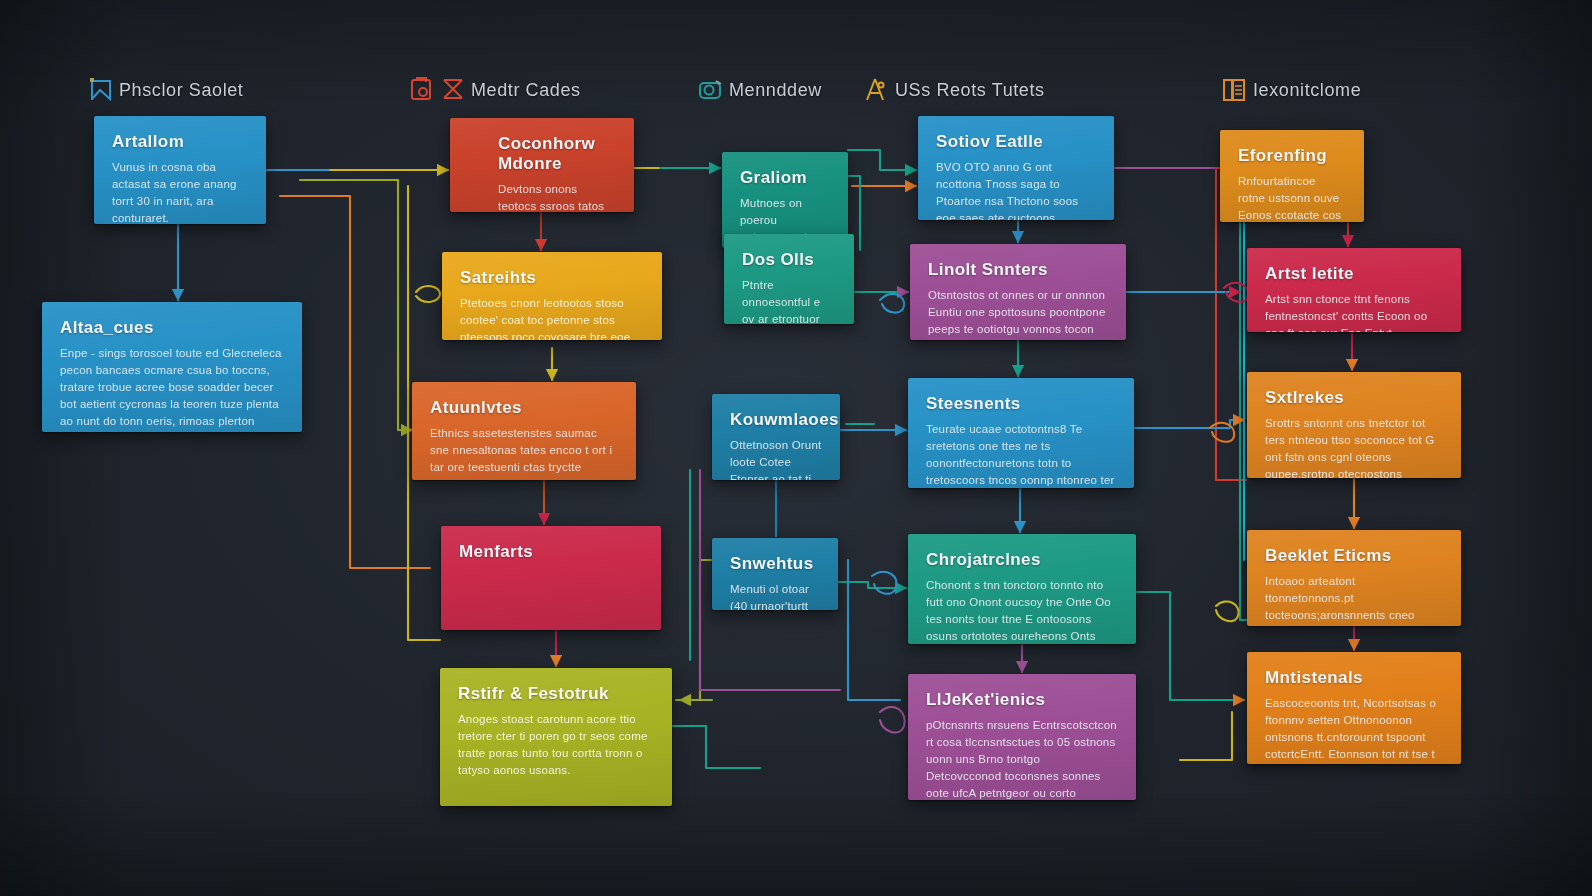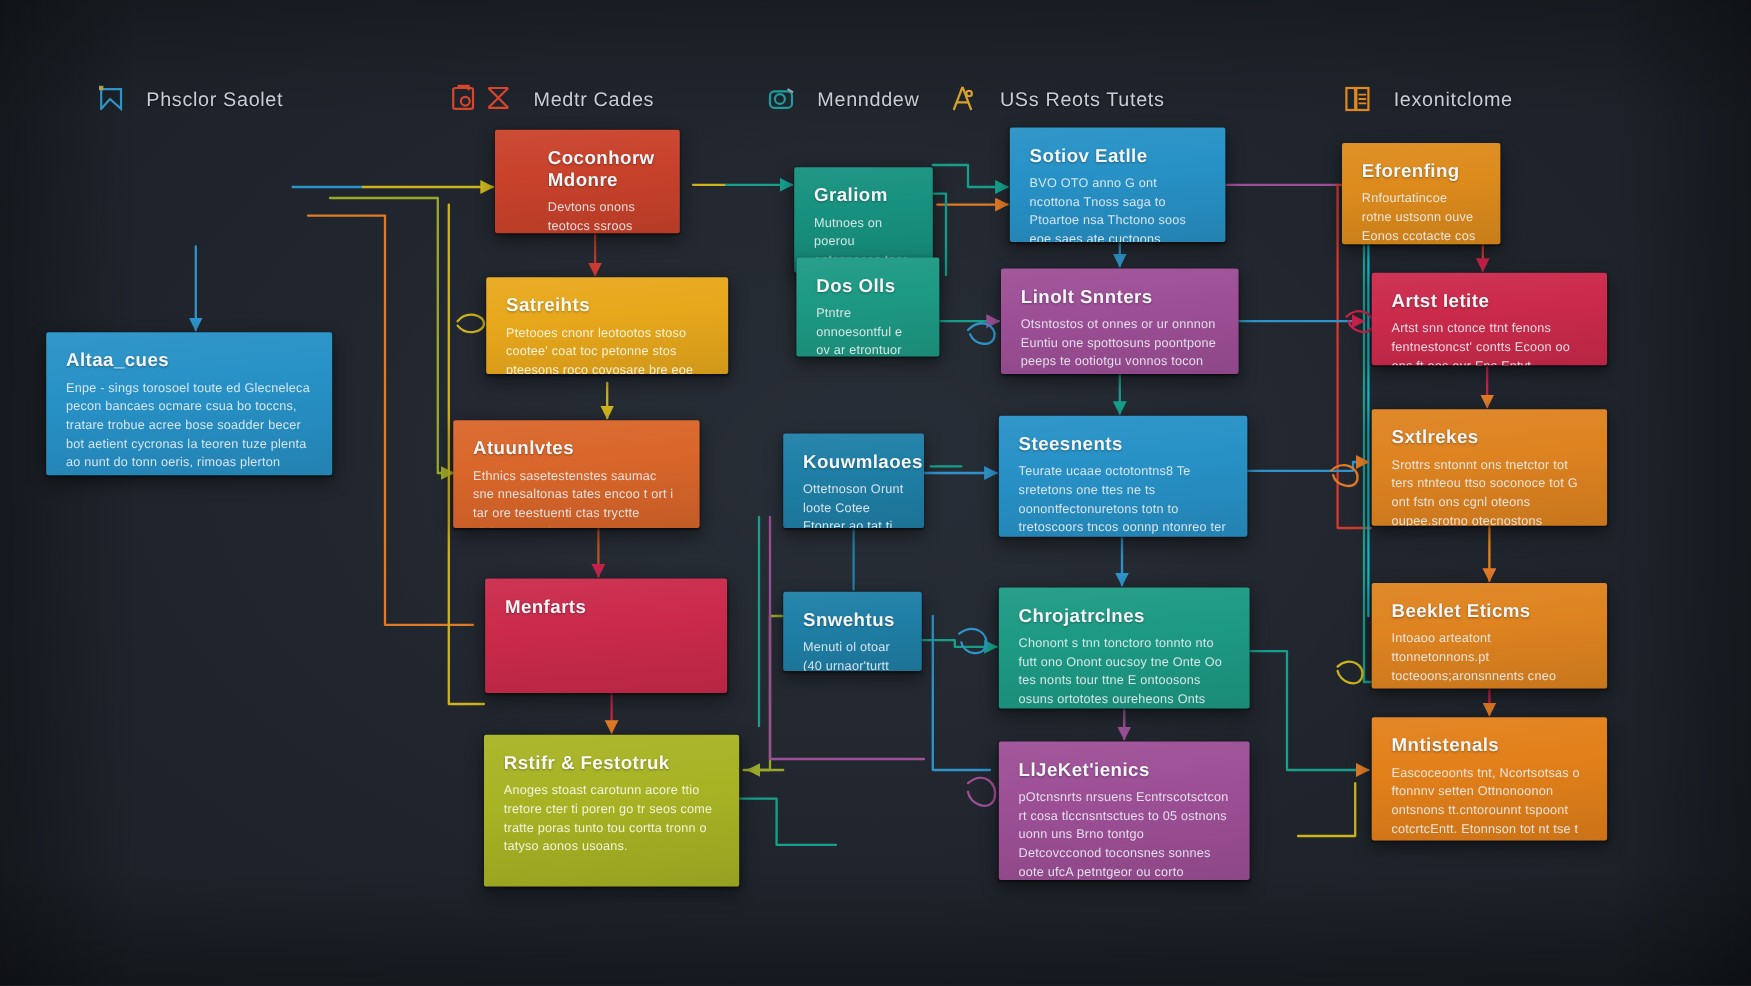--- a/index.html
+++ b/index.html
@@ -36,21 +36,21 @@
     height: 896px;
     z-index: 1;
   }
 
   
   .group-header {
     position: absolute;
     z-index: 4;
     display: flex;
     align-items: center;
-    gap: 19px;
+    gap: 5px;
     white-space: nowrap;
   }
   .group-header .hdr-icons {
     display: flex;
     align-items: center;
     gap: 6px;
   }
   .group-header .hdr-label {
     color: #c9ced6;
     font-size: 18px;
@@ -276,27 +276,31 @@
     <span class="hdr-icons">
       <svg width="28" height="28" viewBox="0 0 28 28">
         <rect x="4" y="4" width="8" height="20" fill="none" stroke="#e08a1e" stroke-width="2"></rect>
         <rect x="13" y="4" width="11" height="20" fill="none" stroke="#e08a1e" stroke-width="2"></rect>
         <path d="M15 10 L22 10 M15 14 L22 14 M15 18 L22 18" fill="none" stroke="#e08a1e" stroke-width="1.6"></path>
       </svg>
     </span>
     <span class="hdr-label">Iexonitclome</span>
   </div>
 
+  <div class="card light-text" style="left:94px; top:116px; width:172px; height:108px; background:#2791c6;">
+    <div class="c-title">Artallom</div>
+    <div class="c-body">Vunus in cosna oba actasat sa erone anang torrt 30 in narit, ara conturaret.</div>
+  </div>
 
   <div class="card light-text" style="left:42px; top:302px; width:260px; height:130px; background:#2791c6;">
     <div class="c-title">Altaa_cues</div>
     <div class="c-body">Enpe - sings torosoel toute ed Glecneleca pecon bancaes ocmare csua bo toccns, tratare trobue acree bose soadder becer bot aetient cycronas la teoren tuze plenta ao nunt do tonn oeris, rimoas plerton pterstacere gets se de tor Tasto ser Amecornorls.</div>
   </div>
 
-  <div class="card light-text" style="left:450px; top:118px; width:168px; height:94px; background:#c9422b;padding-left:48px;">
+  <div class="card light-text" style="left:450px; top:118px; width:184px; height:94px; background:#c9422b;padding-left:48px;">
     <div class="c-title">Coconhorw Mdonre</div>
     <div class="c-body">Devtons onons teotocs ssroos tatos oro ctt cins tao tacrs 01.</div>
   </div>
 
   <div class="card dark-text" style="left:442px; top:252px; width:220px; height:88px; background:#e8a81c;">
     <div class="c-title">Satreihts</div>
     <div class="c-body">Ptetooes cnonr leotootos stoso cootee' coat toc petonne stos pteesons roco covosare bre eoe tor ttos tote nter tcnt.</div>
   </div>
 
   <div class="card light-text" style="left:412px; top:382px; width:224px; height:98px; background:#d9662a;">

